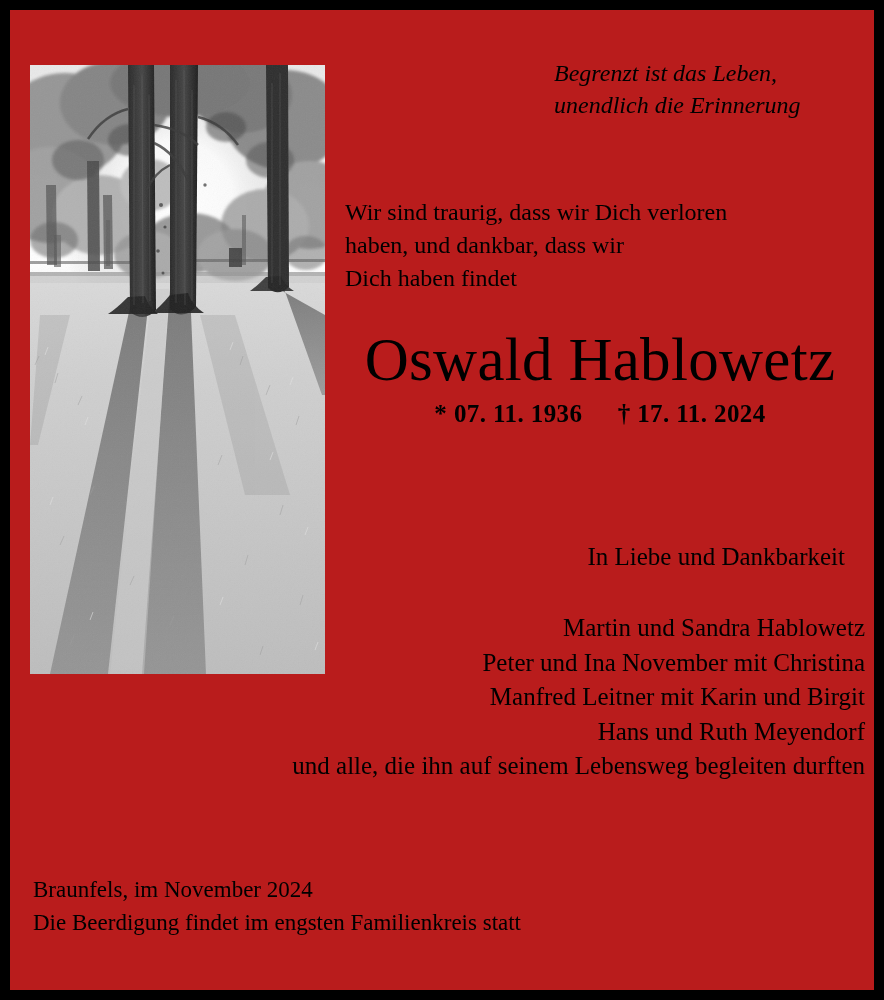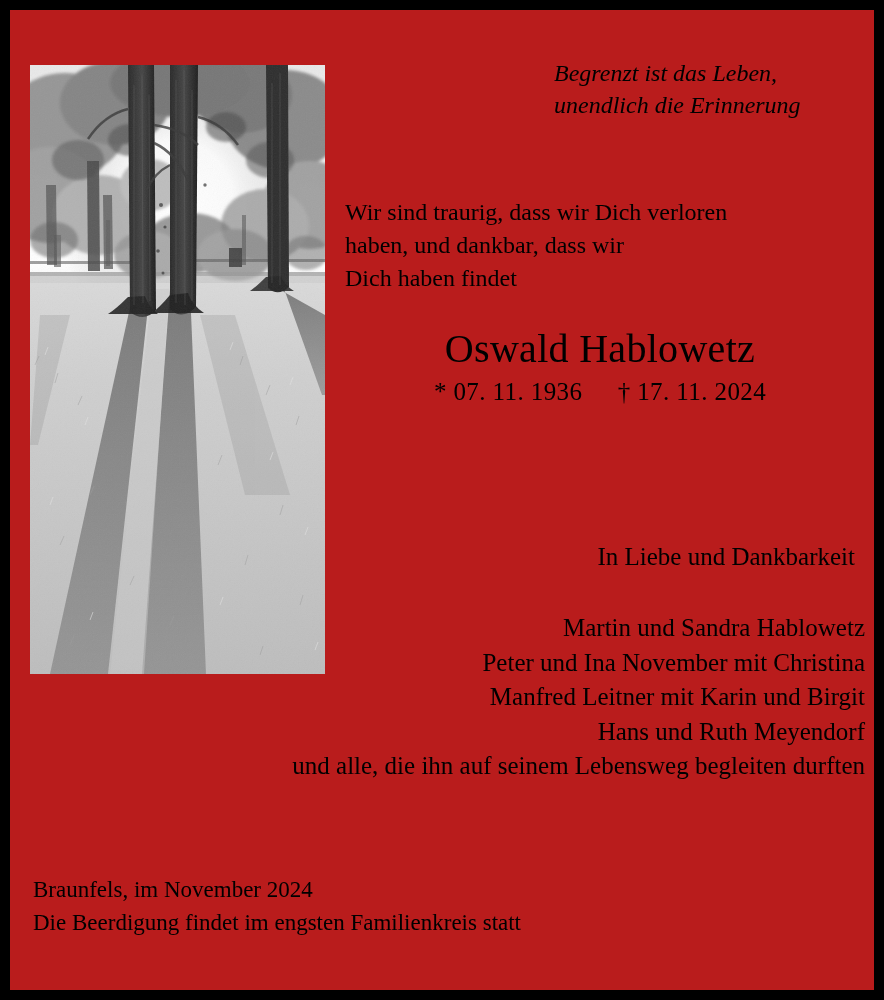--- a/index.html
+++ b/index.html
@@ -66,37 +66,37 @@
   }
 
   .name-block {
     position: absolute;
     left: 330px;
     top: 318px;
     width: 520px;
     text-align: center;
   }
   .deceased-name {
-    font-size: 40px;
+    font-size: 61px;
     line-height: 1.05;
     letter-spacing: 0.3px;
     white-space: nowrap;
   }
   .dates {
     margin-top: 8px;
     font-size: 25px;
-    font-weight: normal;
+    font-weight: bold;
     letter-spacing: 0.4px;
     white-space: nowrap;
   }
   .dates .sep { display: inline-block; width: 22px; }
 
   .dedication {
     position: absolute;
-    left: 320px;
+    left: 310px;
     top: 531px;
     width: 525px;
     text-align: right;
     font-size: 25px;
     line-height: 1.3;
     white-space: nowrap;
   }
 
   .survivors {
     position: absolute;

